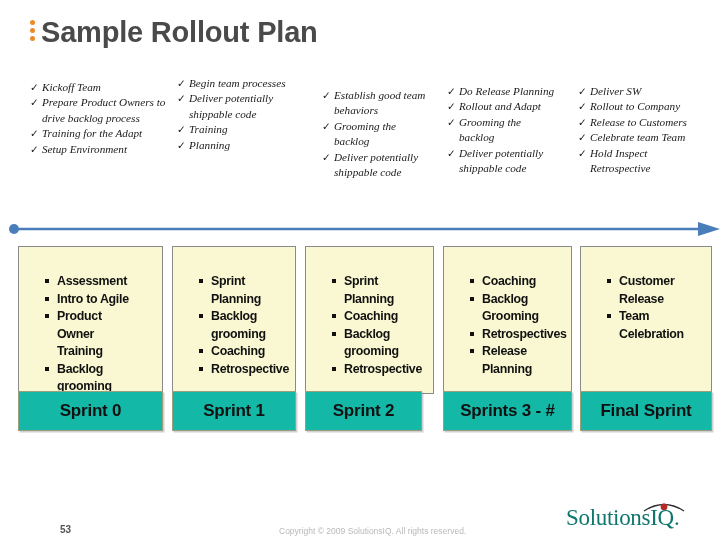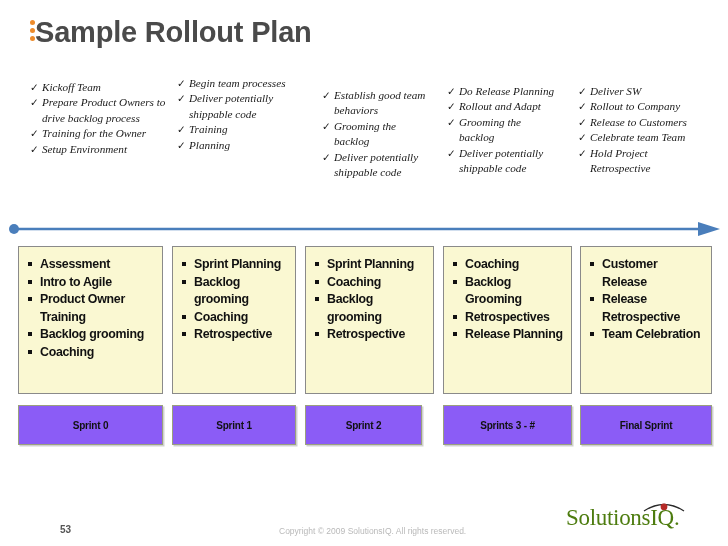--- a/index.html
+++ b/index.html
@@ -16,20 +16,21 @@
     color: #000;
   }
 
   
   #slide-title {
     position: absolute;
     left: 30px;
     top: 18px;
     display: flex;
     align-items: center;
+    gap: 6px;
   }
   #title-dots {
     display: flex;
     flex-direction: column;
     gap: 3px;
     padding-bottom: 4px;
   }
   #title-dots i {
     display: block;
     width: 5px;
@@ -89,21 +90,21 @@
   .activity-box {
     position: absolute;
     top: 246px;
     height: 148px;
     background: #FAF8D2;
     border: 1.4px solid #8a8a8a;
     box-sizing: border-box;
     padding: 9px 6px 6px 8px;
   }
   .activity-box ul {
-    margin: 0;
+    margin: 17px;
     padding: 0;
     list-style: none;
   }
   .activity-box li {
     position: relative;
     padding-left: 13px;
     font-size: 12.4px;
     line-height: 17.5px;
     font-weight: bold;
     color: #111;
@@ -115,47 +116,47 @@
     left: 1px;
     top: 6px;
     width: 4px;
     height: 4px;
     background: #111;
   }
 
   
   .sprint-label {
     position: absolute;
-    top: 405px;
+    top: 391px;
     height: 40px;
-    background: #8b5cf6;
+    background: #14b8a6;
     border: 1px solid #9aa07e;
     box-sizing: border-box;
     display: flex;
     align-items: center;
     justify-content: center;
-    font-size: 10px;
+    font-size: 17px;
     font-weight: bold;
     color: #111;
     letter-spacing: -0.2px;
     box-shadow: 1.5px 1.5px 0 rgba(120,120,120,0.35);
   }
 
   
   #logo {
     position: absolute;
     left: 566px;
     top: 497px;
     width: 150px;
     height: 34px;
   }
   #logo-text {
     font-family: "Liberation Serif", serif;
     font-size: 23px;
-    color: #4d7c0f;
+    color: #0f766e;
     letter-spacing: -0.3px;
     position: absolute;
     left: 0;
     top: 8px;
     white-space: nowrap;
   }
   #page-number {
     position: absolute;
     left: 60px;
     top: 524px;
@@ -182,21 +183,21 @@
       <i></i>
   </span>
   <span id="title-text">Sample Rollout Plan</span>
 </div>
 
 <div id="checklists">
 
   <div class="check-col" style="left:30px; width:140px;">
     <div class="check-item"><span class="tick">✓</span><span>Kickoff Team</span></div>
     <div class="check-item"><span class="tick">✓</span><span>Prepare Product Owners to drive backlog process</span></div>
-    <div class="check-item"><span class="tick">✓</span><span>Training for the Owner</span></div>
+    <div class="check-item"><span class="tick">✓</span><span>Training for the Adapt</span></div>
     <div class="check-item"><span class="tick">✓</span><span>Setup Environment</span></div>
   </div>
 
   <div class="check-col" style="left:177px; width:120px; top:-4px;">
     <div class="check-item"><span class="tick">✓</span><span>Begin team processes</span></div>
     <div class="check-item"><span class="tick">✓</span><span>Deliver potentially shippable code</span></div>
     <div class="check-item"><span class="tick">✓</span><span>Training</span></div>
     <div class="check-item"><span class="tick">✓</span><span>Planning</span></div>
   </div>
 
@@ -211,21 +212,21 @@
     <div class="check-item"><span class="tick">✓</span><span>Rollout and Adapt</span></div>
     <div class="check-item"><span class="tick">✓</span><span>Grooming the backlog</span></div>
     <div class="check-item"><span class="tick">✓</span><span>Deliver potentially shippable code</span></div>
   </div>
 
   <div class="check-col" style="left:578px; width:128px; top:4px;">
     <div class="check-item"><span class="tick">✓</span><span>Deliver SW</span></div>
     <div class="check-item"><span class="tick">✓</span><span>Rollout to Company</span></div>
     <div class="check-item"><span class="tick">✓</span><span>Release to Customers</span></div>
     <div class="check-item"><span class="tick">✓</span><span>Celebrate team Team</span></div>
-    <div class="check-item"><span class="tick">✓</span><span>Hold Project Retrospective</span></div>
+    <div class="check-item"><span class="tick">✓</span><span>Hold Inspect Retrospective</span></div>
   </div>
 
 </div>
 
 <svg id="timeline-arrow" viewBox="0 0 714 18">
   <line x1="6" y1="9" x2="694" y2="9" stroke="#4A7EBB" stroke-width="2.4"></line>
   <circle cx="6" cy="9" r="5" fill="#4A7EBB"></circle>
   <polygon points="690,2 712,9 690,16" fill="#4A7EBB"></polygon>
 </svg>
 
@@ -262,21 +263,20 @@
     <li><span class="sq"></span><span>Coaching</span></li>
     <li><span class="sq"></span><span>Backlog Grooming</span></li>
     <li><span class="sq"></span><span>Retrospectives</span></li>
     <li><span class="sq"></span><span>Release Planning</span></li>
   </ul>
 </div>
 
 <div class="activity-box" style="left:580px; width:132px;">
   <ul>
     <li><span class="sq"></span><span>Customer Release</span></li>
-    <li><span class="sq"></span><span>Release Retrospective</span></li>
     <li><span class="sq"></span><span>Team Celebration</span></li>
   </ul>
 </div>
 
 <div class="sprint-label" style="left:18px; width:145px;">
   <span>Sprint 0</span>
 </div>
 <div class="sprint-label" style="left:172px; width:124px;">
   <span>Sprint 1</span>
 </div>

